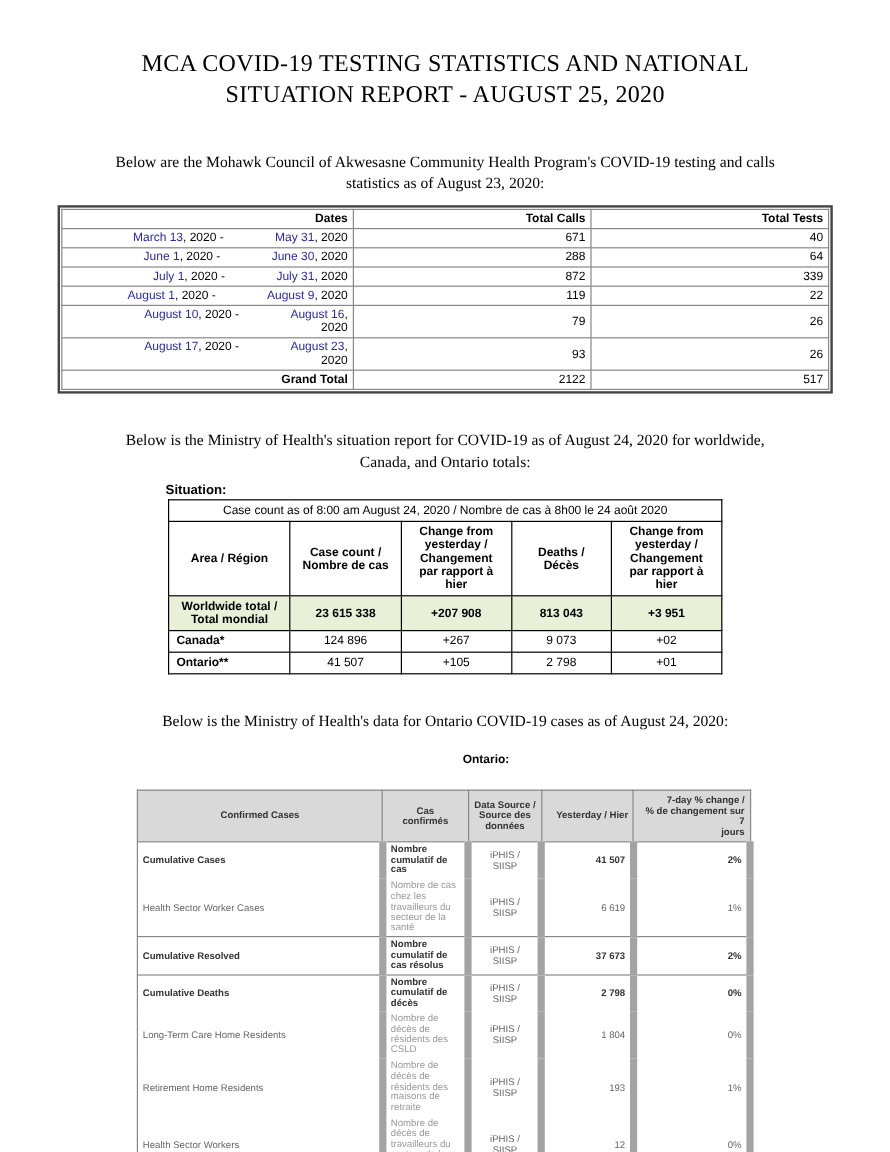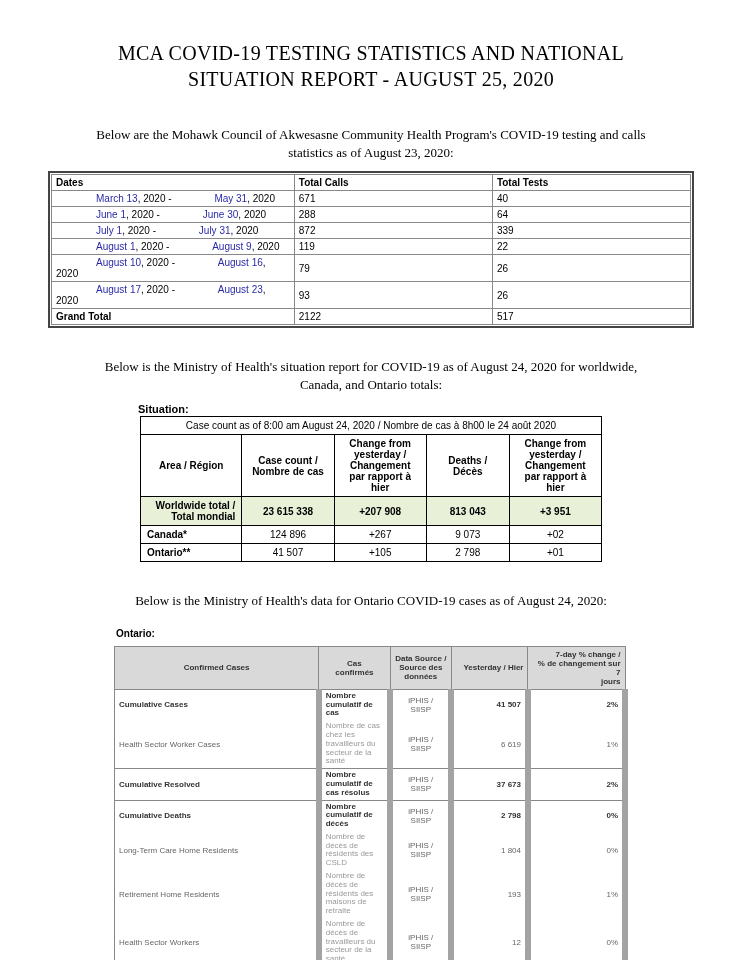--- a/index.html
+++ b/index.html
@@ -31,21 +31,21 @@
   }
   table.t1 {
     width: 100%;
     border-collapse: collapse;
     font-family: Arial, Helvetica, sans-serif;
     font-size: 10px;
   }
   table.t1 th, table.t1 td {
     border: 1px solid #888;
     padding: 2px 4px;
-    text-align: left;
+    text-align: right;
   }
   table.t1 th {
     font-weight: bold;
     background: #fff;
   }
   table.t1 .link { color: #2a2aa8; padding-left: 40px; }
   table.t1 .plain { color: #000; }
   
   .sec2-label {
     font-family: Arial, Helvetica, sans-serif;
@@ -70,31 +70,32 @@
     font-weight: normal;
     background: #fff;
   }
   table.t2 .hdr {
     font-weight: bold;
     background: #fff;
   }
   table.t2 .world {
     background: #e8f0d8;
     font-weight: bold;
-    text-align: right;
+    text-align: center;
   }
   table.t2 .world.center { text-align: center; }
   table.t2 .rlabel { text-align: left; font-weight: bold; }
   
   .sec3-label {
     font-family: Arial, Helvetica, sans-serif;
     font-size: 10px;
     font-weight: bold;
     margin-left: 68px;
-    margin-bottom: 7px;
+    margin-bottom: 19px;
+    text-align: center;
   }
   .t3-wrap { margin: 0 66px 0 66px; }
   table.t3 {
     width: 100%;
     border-collapse: collapse;
     font-family: Arial, Helvetica, sans-serif;
     font-size: 8px;
     color: #666;
   }
   table.t3 th {

